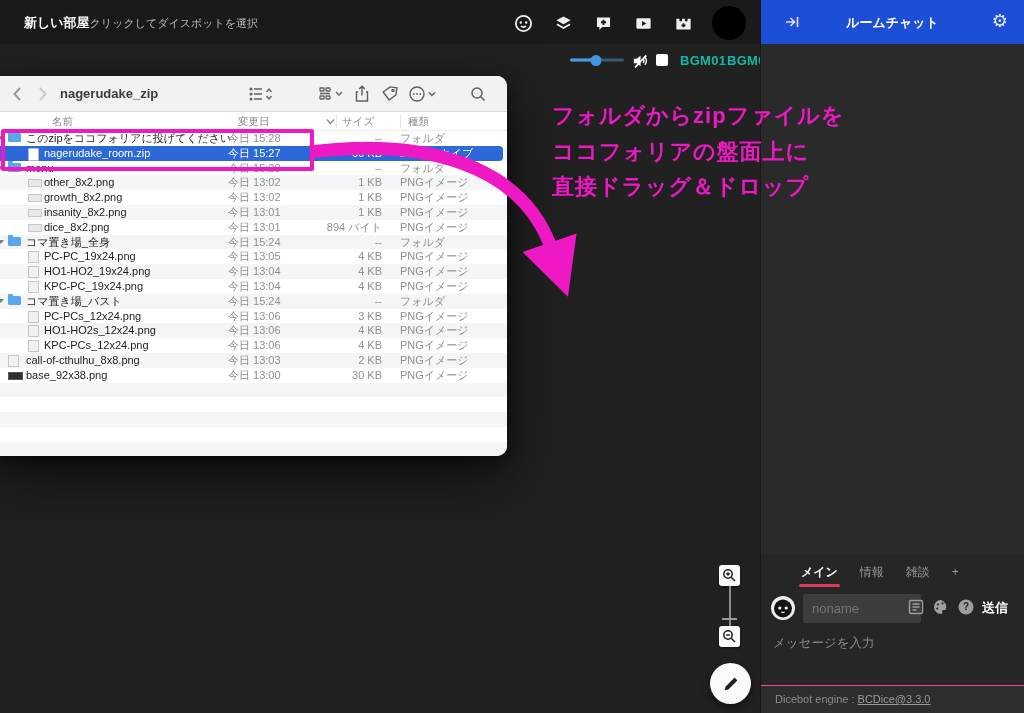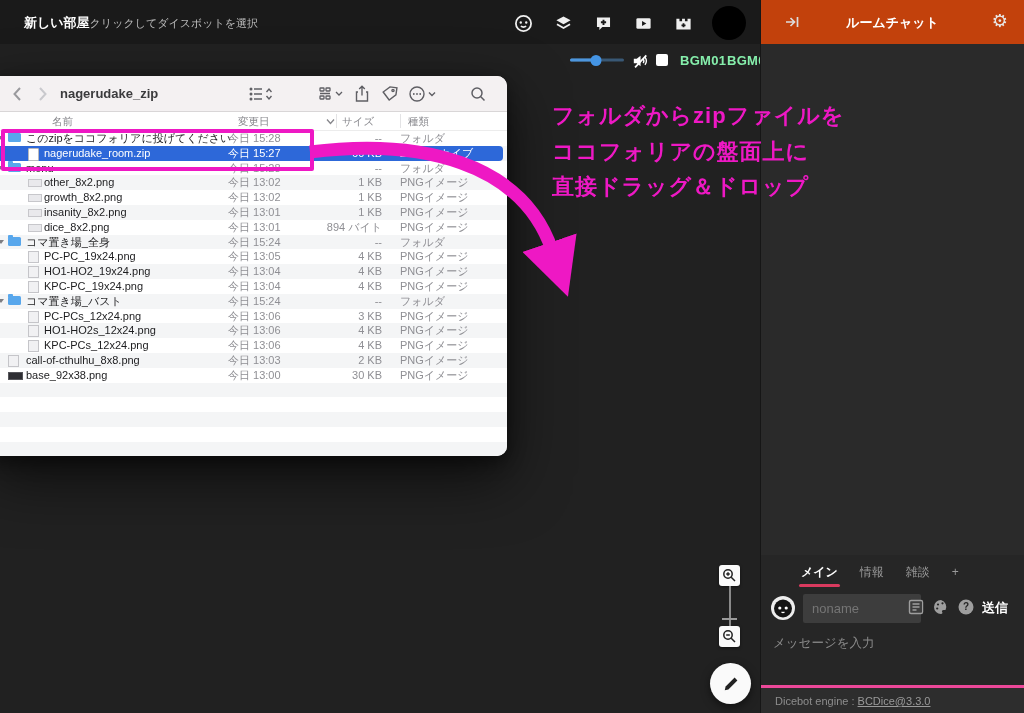--- a/index.html
+++ b/index.html
@@ -16,43 +16,43 @@
   .avatar-black{width:34px;height:34px;border-radius:50%;background:#000;cursor:pointer;}
   
   .bgmbar{position:absolute;left:0;top:44px;width:760px;height:32px;display:flex;align-items:center;}
   .vol{position:absolute;left:570px;top:50%;width:54px;height:3px;transform:translateY(-50%);}
   .vol .track{position:absolute;left:0;top:0;width:100%;height:3px;background:rgba(86,156,219,.45);border-radius:2px;}
   .vol .fill{position:absolute;left:0;top:0;width:48%;height:3px;background:#4d96dd;border-radius:2px;}
   .vol .knob{position:absolute;left:48%;top:50%;width:11px;height:11px;border-radius:50%;
              background:#4494e4;transform:translate(-50%,-50%);cursor:pointer;}
   .mutebtn{position:absolute;left:631px;top:8px;width:18px;height:18px;cursor:pointer;}
   .stopbtn{position:absolute;left:656px;top:10px;width:12px;height:12px;background:#fff;border-radius:2px;cursor:pointer;}
-  .bgmlabel{position:absolute;top:9px;color:#86efac;font-weight:bold;font-size:13px;cursor:pointer;letter-spacing:.3px;}
+  .bgmlabel{position:absolute;top:9px;color:#14b8a6;font-weight:bold;font-size:13px;cursor:pointer;letter-spacing:.3px;}
   .bgm1{left:680px;} .bgm2{left:727px;}
   
   .panel{position:absolute;left:760px;top:0;width:264px;height:713px;background:#2a2a2a;border-left:1px solid #161616;box-sizing:border-box;}
-  .panel-header{position:absolute;left:0;top:0;width:100%;height:44px;background:#c2410c;}
+  .panel-header{position:absolute;left:0;top:0;width:100%;height:44px;background:#1d4ed8;}
   .collapse{position:absolute;left:22px;top:13px;width:18px;height:18px;cursor:pointer;}
   .panel-title{position:absolute;left:0;top:14px;width:100%;text-align:center;color:#fff;font-size:13px;font-weight:bold;}
   .gearbtn{position:absolute;right:16px;top:11px;color:#e8e8e8;font-size:18px;line-height:20px;cursor:pointer;}
   .chatlog{position:absolute;left:0;top:44px;width:100%;height:511px;background:#2a2a2a;}
   .panel-bottom{position:absolute;left:0;top:555px;width:100%;height:158px;background:#262626;}
   .tabs{position:absolute;left:0;top:0;width:100%;height:34px;display:flex;align-items:center;gap:22px;padding-left:40px;box-sizing:border-box;}
   .tab{font-size:12px;color:#9a9a9a;cursor:pointer;position:relative;padding:8px 0;}
   .tab.active{color:#fff;font-weight:bold;}
   .tab.active::after{content:"";position:absolute;left:-2px;right:-2px;bottom:2px;height:3px;background:#d93a5e;border-radius:2px;}
   .inputrow{position:absolute;left:0;top:36px;width:100%;height:36px;}
   .face-avatar{position:absolute;left:9px;top:4px;width:26px;height:26px;cursor:pointer;}
   .namebox{position:absolute;left:42px;top:3px;width:100px;height:29px;background:#3d3d3d;border:none;border-radius:2px;
            color:#9a9a9a;font-size:13px;padding:0 9px;font-family:inherit;}
   .inicon{position:absolute;top:7px;width:20px;height:20px;cursor:pointer;}
   .ic-a{left:146px;} .ic-b{left:171px;} .ic-c{left:196px;}
   .sendbtn{position:absolute;right:10px;top:7px;color:#fff;font-size:13px;font-weight:bold;background:none;border:none;cursor:pointer;font-family:Liberation Serif, serif;}
   .msg-ph{position:absolute;left:12px;top:80px;color:#8a8a8a;font-size:12.5px;}
-  .panel-footer{position:absolute;left:0;top:130px;width:100%;height:28px;background:#2d2d2d;border-top:3px solid #ec4899;box-sizing:border-box;}
+  .panel-footer{position:absolute;left:0;top:130px;width:100%;height:28px;background:#2d2d2d;border-top:1px solid #ec4899;box-sizing:border-box;}
   .footer-text{position:absolute;left:14px;top:7px;color:#8d8d8d;font-size:11px;}
   .footer-text a{color:#9a9a9a;}
   
   .finder{position:absolute;left:-10px;top:76px;width:517px;height:380px;background:#fff;border-radius:10px;
           box-shadow:0 22px 60px rgba(0,0,0,.6),0 6px 18px rgba(0,0,0,.45);z-index:10;overflow:hidden;}
   .f-toolbar{position:absolute;left:0;top:0;width:100%;height:36px;background:#f4f1f2;border-bottom:1px solid #d9d6d7;box-sizing:border-box;}
   .navbtn{position:absolute;top:8px;width:20px;height:20px;cursor:pointer;}
   .nav-back{left:18px;} .nav-fwd{left:42px;}
   .f-title{position:absolute;left:70px;top:10px;color:#3b3b3d;font-size:13px;font-weight:bold;}
   .fticon{position:absolute;top:8px;width:22px;height:20px;cursor:pointer;color:#5f5f64;}

